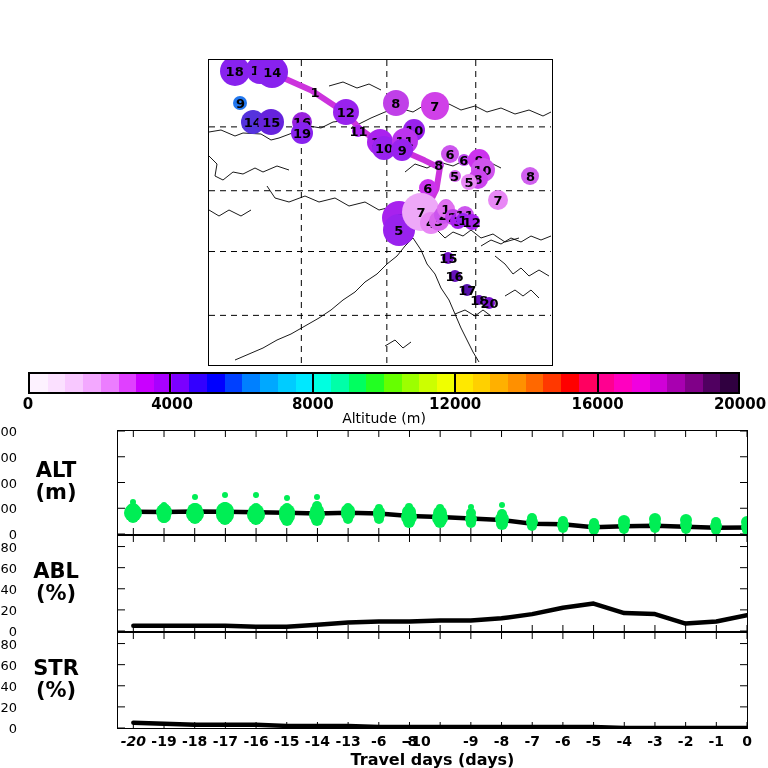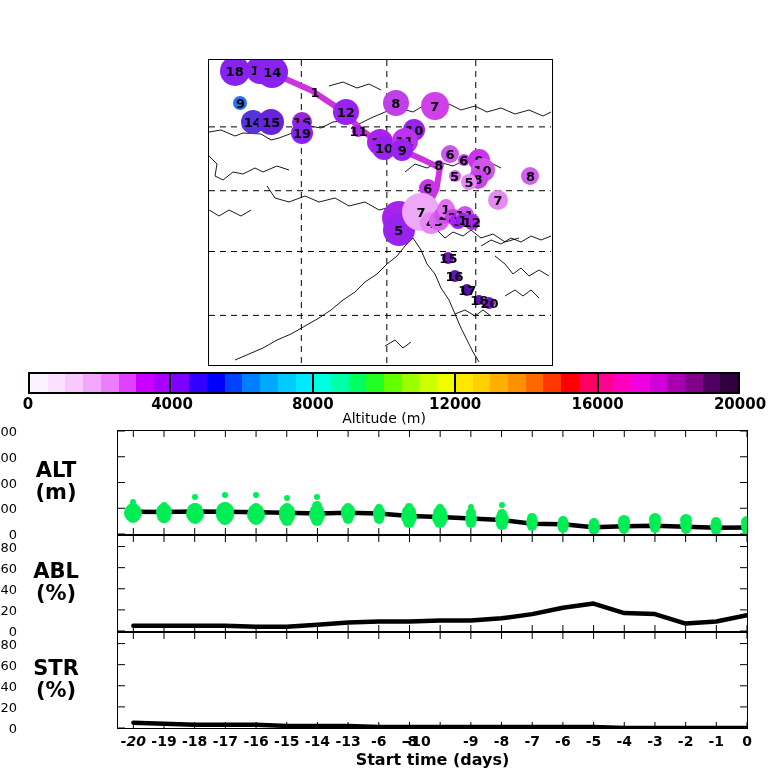--- a/index.html
+++ b/index.html
@@ -523,13 +523,13 @@
     <div class="xlab" style="left: 501.537px;">-8</div>
     <div class="xlab" style="left: 532.22px;">-7</div>
     <div class="xlab" style="left: 562.902px;">-6</div>
     <div class="xlab" style="left: 593.585px;">-5</div>
     <div class="xlab" style="left: 624.268px;">-4</div>
     <div class="xlab" style="left: 654.951px;">-3</div>
     <div class="xlab" style="left: 685.634px;">-2</div>
     <div class="xlab" style="left: 716.317px;">-1</div>
     <div class="xlab" style="left: 747px;">0</div>
   </div>
-<div id="xaxis-title">Start time (days)</div>
+<div id="xaxis-title">Travel days (days)</div>
 
 </body></html>

